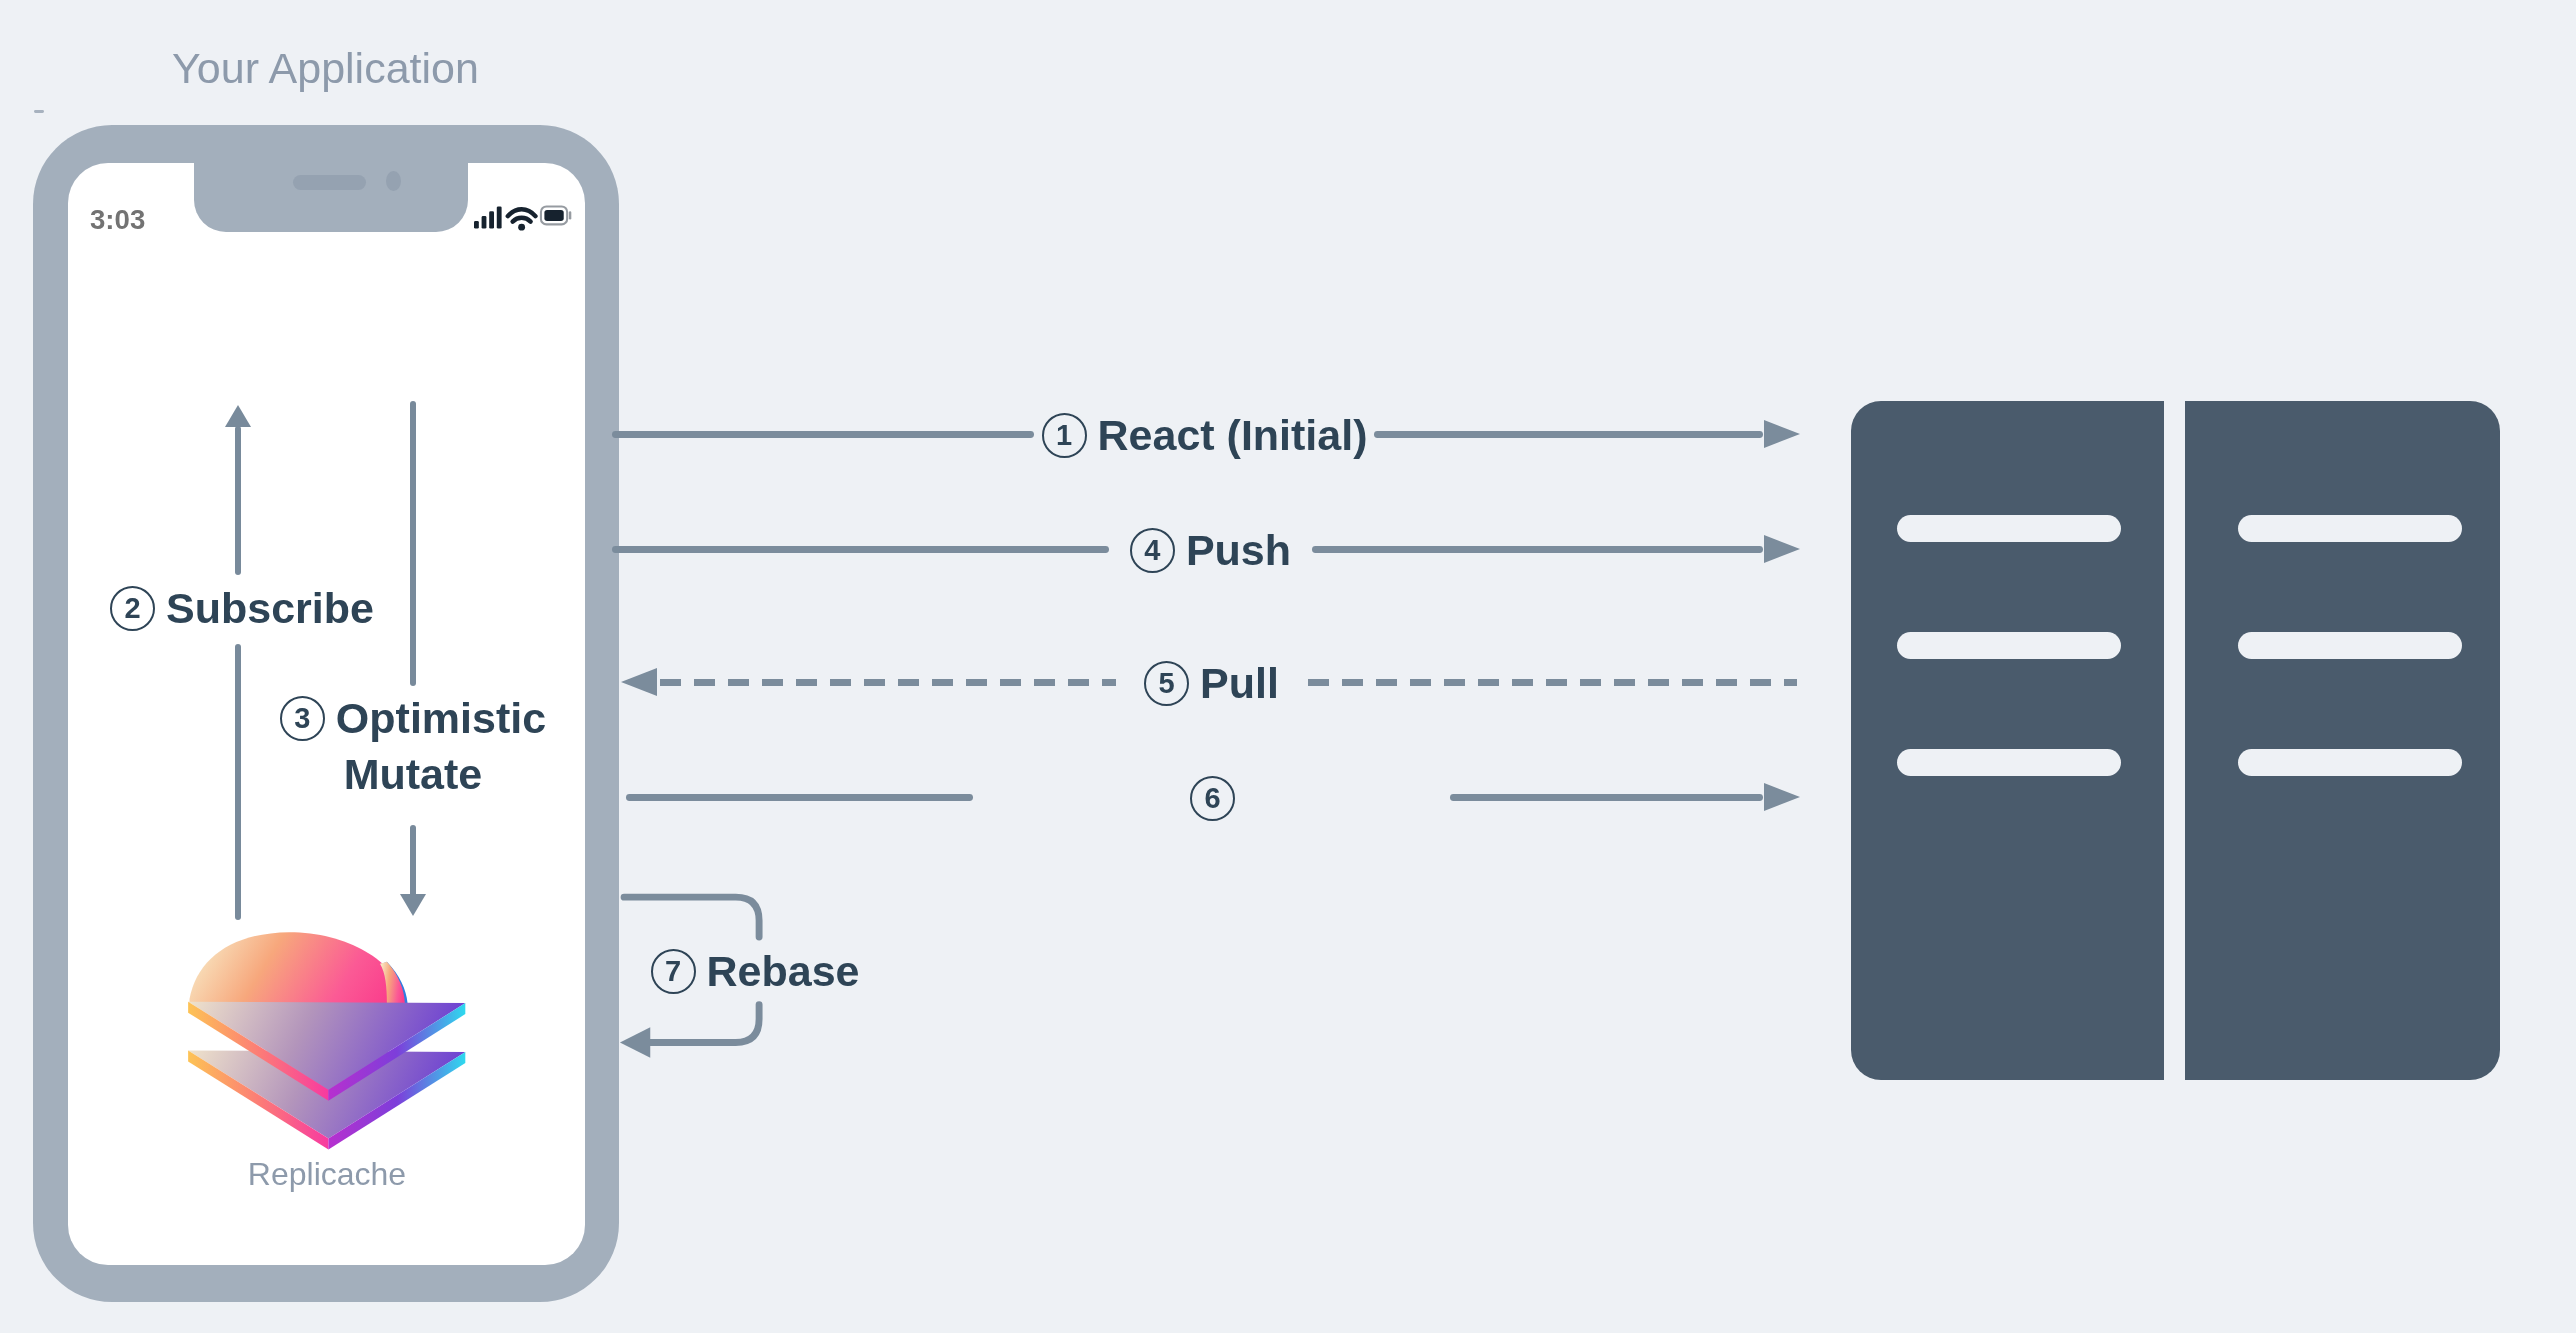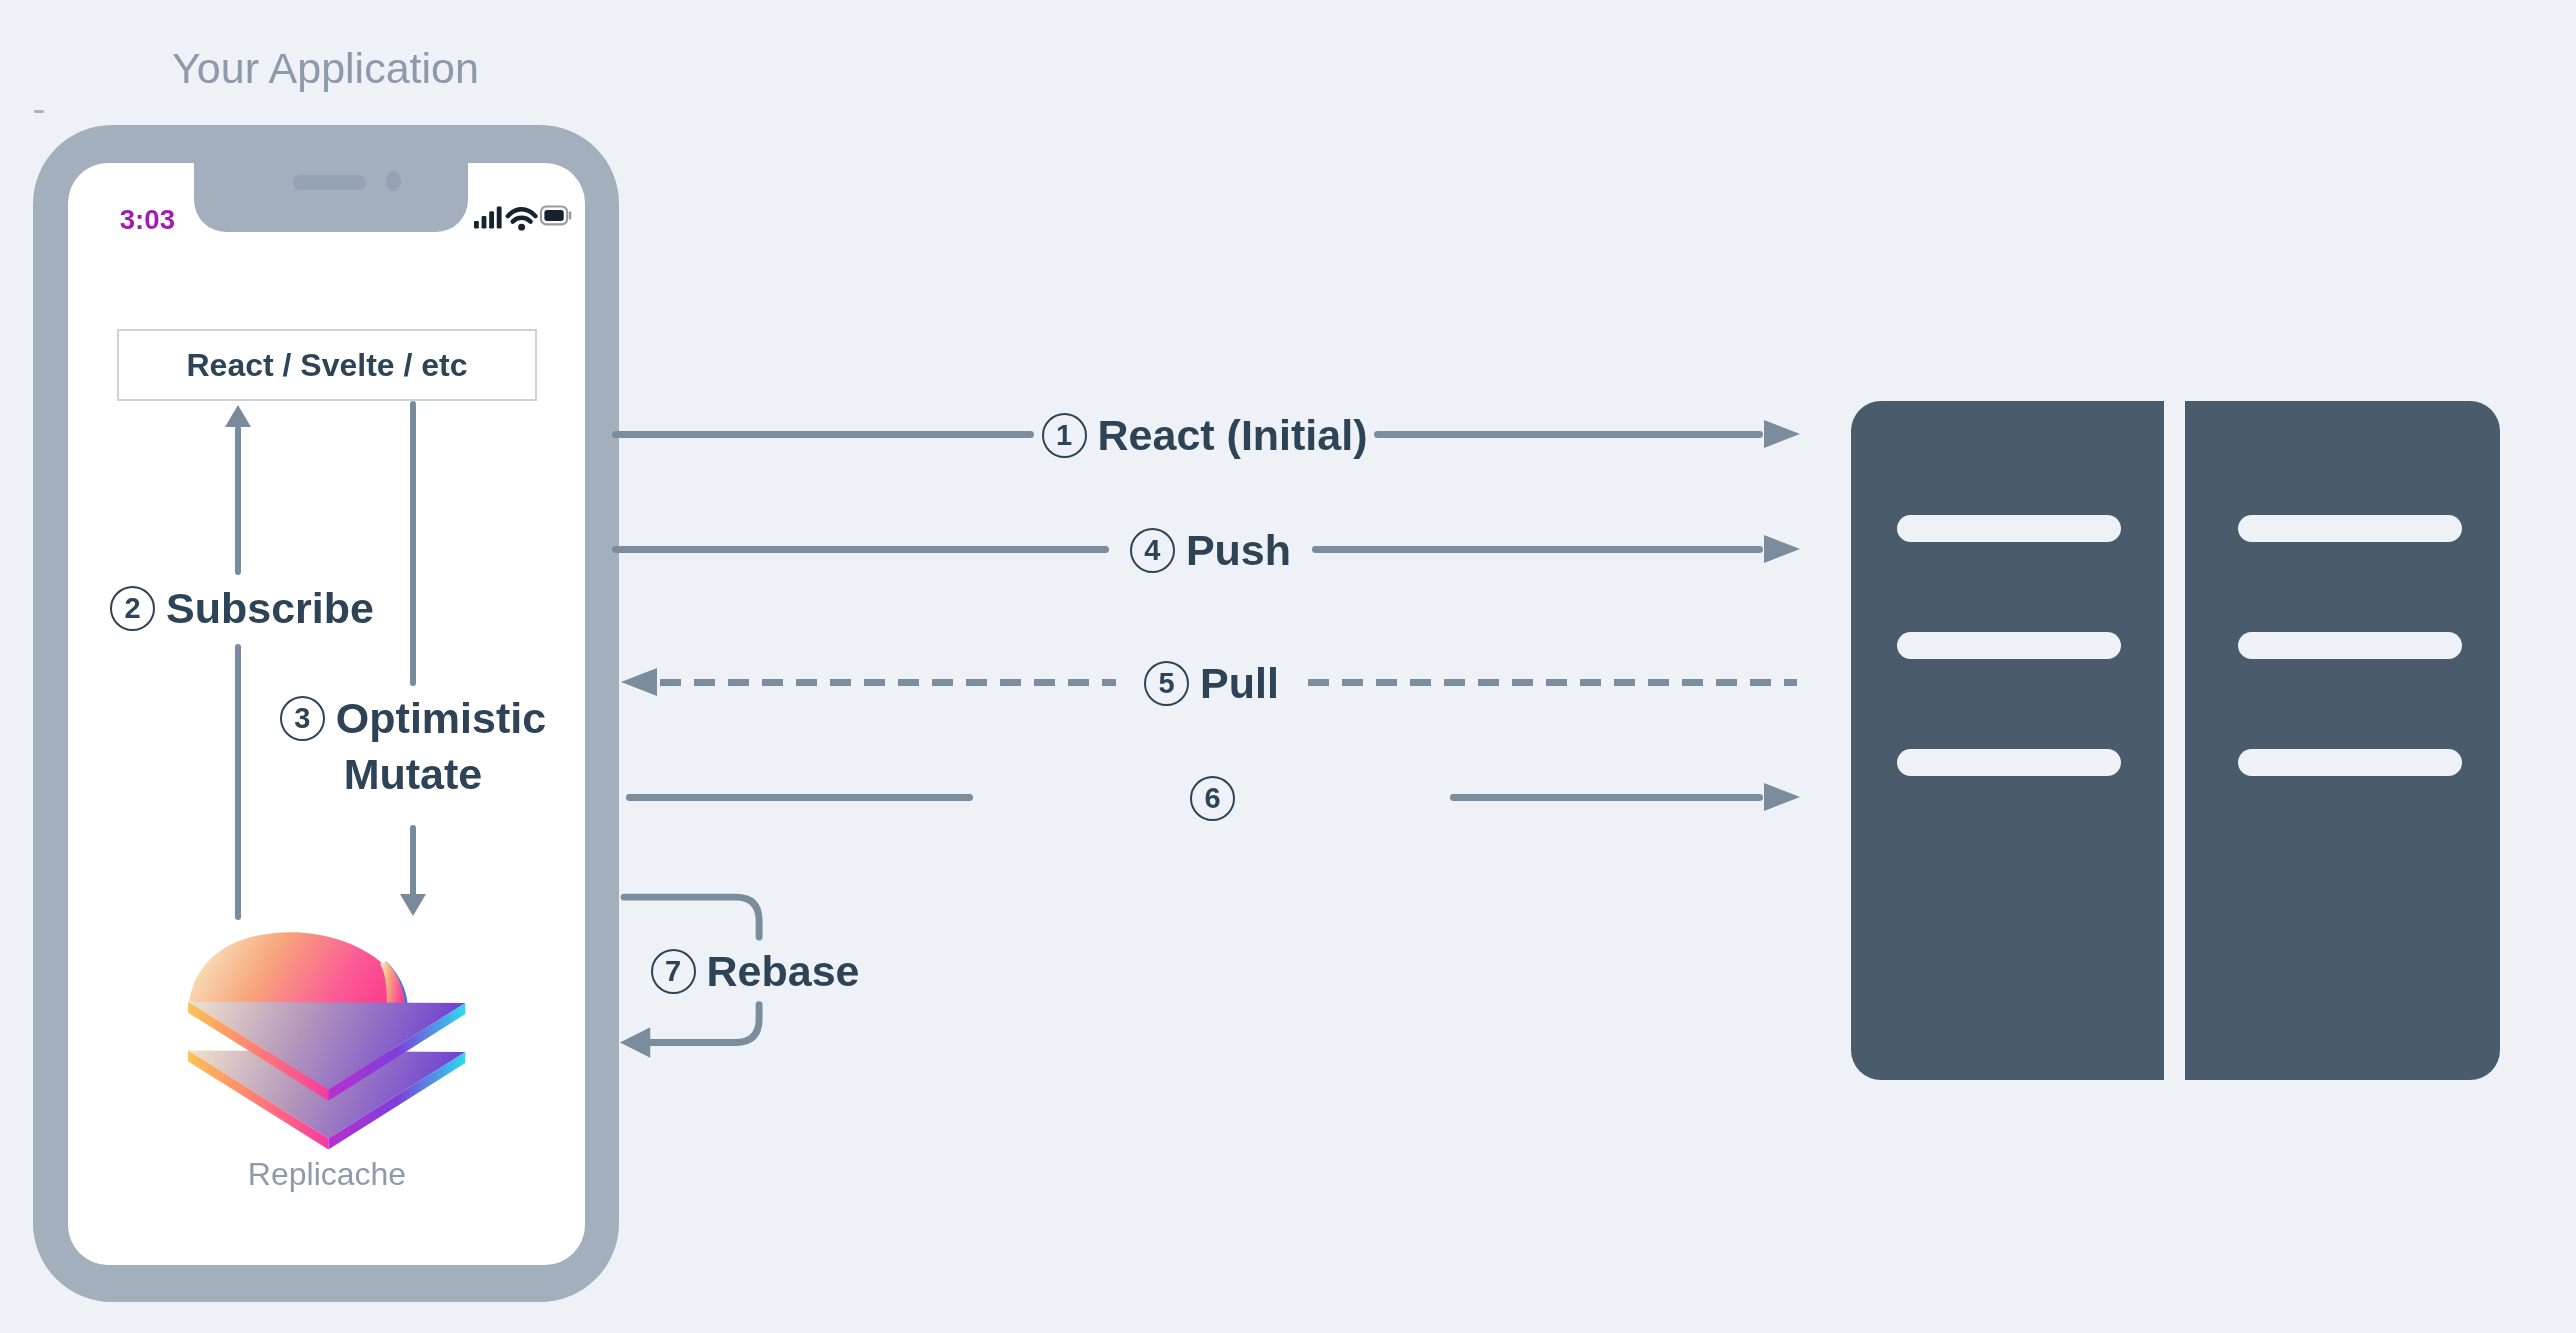--- a/index.html
+++ b/index.html
@@ -10,21 +10,21 @@
 
   
   .gray-title{color:#8d9aab;font-size:43px;font-weight:normal;text-align:center;letter-spacing:0;}
 
   
   .phone-frame{left:33px;top:125px;width:586px;height:1177px;background:#a3afbc;border-radius:79px;}
   .phone-screen{left:68px;top:163px;width:517px;height:1102px;background:#ffffff;border-radius:40px;}
   .notch{left:194px;top:158px;width:274px;height:74px;background:#a3afbc;border-radius:0 0 32px 32px;}
   .speaker{left:293px;top:175px;width:73px;height:14.5px;border-radius:7.6px;background:#95a2b1;}
   .camera{left:386px;top:171px;width:14.5px;height:20px;border-radius:50%;background:#95a2b1;}
-  .time{left:90px;top:204px;width:85px;text-align:right;font-size:27.6px;font-weight:bold;color:#a21caf;}
+  .time{left:90px;top:204px;width:85px;text-align:left;font-size:27.6px;font-weight:bold;color:#737373;}
 
   
   .react-box{left:117px;top:329px;width:420px;height:72px;background:#ffffff;border:2.1px solid #c9d3dc;
              display:flex;align-items:center;justify-content:center;
              font-size:32px;font-weight:bold;color:#2e4456;box-sizing:border-box;}
 
   
   .vline{width:6.2px;border-radius:3.4px;background:#788a9b;}
   .hline{height:6.9px;border-radius:3.4px;background:#7b8c9c;}
   .dash-line{height:6.9px;background:repeating-linear-gradient(to right,#7b8c9c 0 20.7px,transparent 20.7px 34px);}
@@ -79,23 +79,20 @@
       <path d="M56,27 C60,23 64.5,21.5 69,21.5 C73.5,21.5 78,23 82,27"></path>
     </g>
     <circle cx="69" cy="35" r="5" fill="#16222e"></circle>
     <g>
       <rect x="97" y="5" width="38" height="26" rx="8" fill="none" stroke="#16222e" stroke-opacity="0.45" stroke-width="3"></rect>
       <rect x="102" y="10" width="28" height="16" rx="4" fill="#16222e"></rect>
       <rect x="137.5" y="12" width="3.5" height="12" rx="1.8" fill="#16222e" fill-opacity="0.45"></rect>
     </g>
   </svg>
 
-  <div class="abs react-box">
-    <span>React / Svelte / etc</span>
-  </div>
 
   <div class="abs tri tri-up" style="left:225px;top:405px;"></div>
   <div class="abs vline" style="left:235px;top:426px;height:149px;"></div>
   <div class="abs vline" style="left:235px;top:644px;height:276px;"></div>
   <div class="abs flow-label" style="left:63px;top:584px;width:358px;height:48px;">
     <span class="num-circle">2</span>
     <span class="label-text">Subscribe</span>
   </div>
 
   <div class="abs vline" style="left:410px;top:401px;height:285px;"></div>

